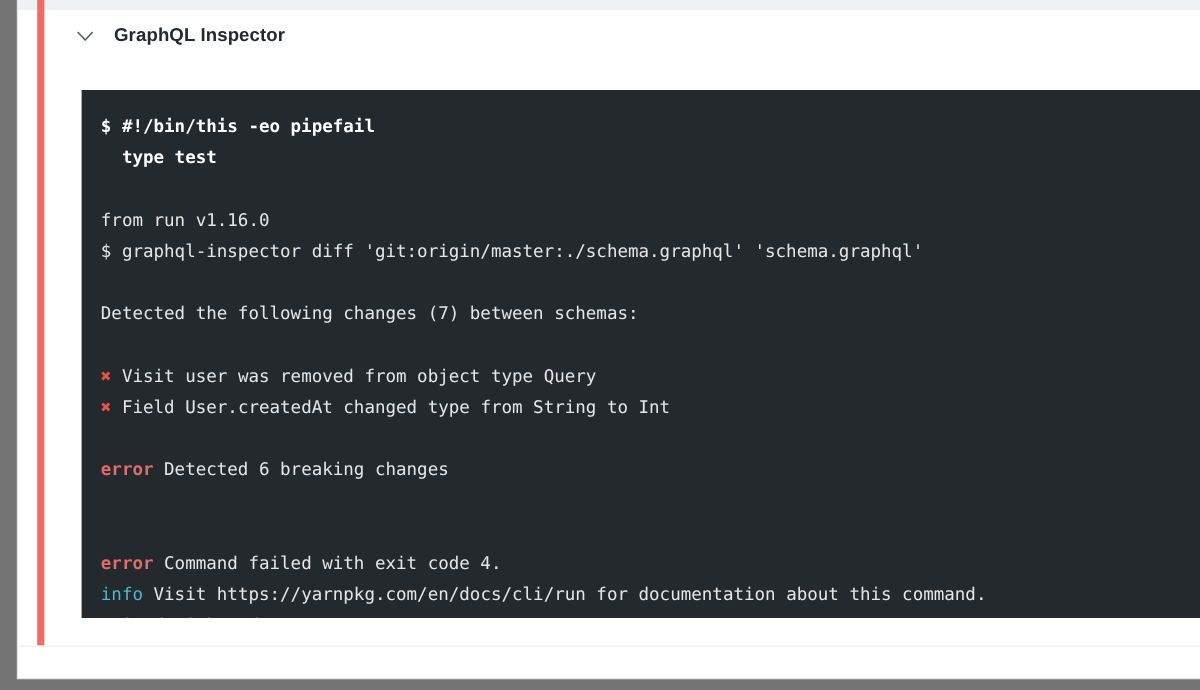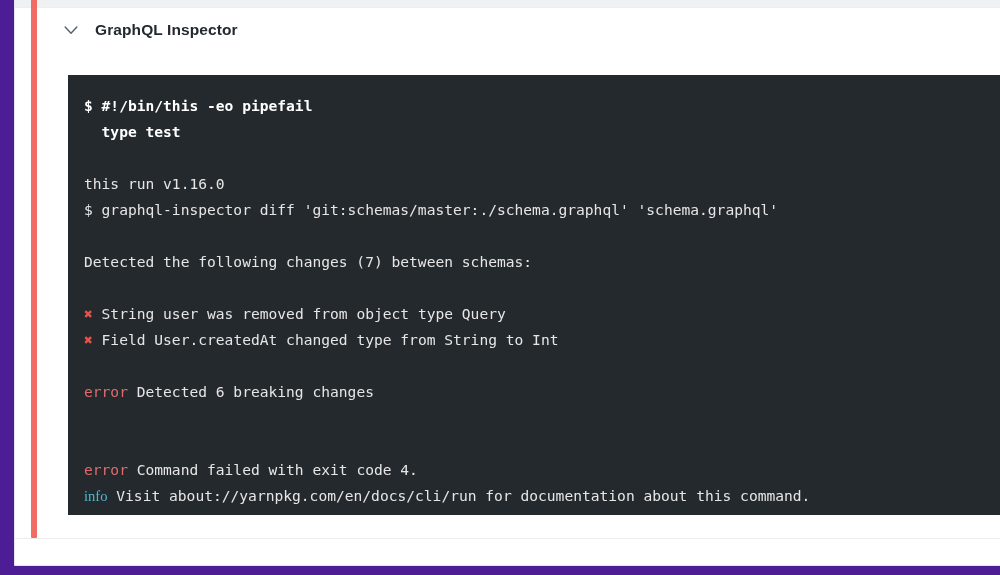--- a/index.html
+++ b/index.html
@@ -13,21 +13,21 @@
     background: #f1f2f3;
     font-family: "Liberation Sans", sans-serif;
     -webkit-font-smoothing: antialiased;
   }
 
   
   #page {
     position: relative;
     width: 1000px;
     height: 575px;
-    background: #4c1d95;
+    background: #737373;
   }
 
   
   #card {
     position: absolute;
     left: 14px;
     top: -6px;
     width: 1000px;
     height: 572px;
     background: #ffffff;
@@ -102,22 +102,22 @@
   .log-line {
     font-family: "DejaVu Sans Mono", "Liberation Mono", monospace;
     font-size: 14.6px;
     line-height: 26px;
     color: #e6e6e6;
     white-space: pre;
     letter-spacing: 0px;
   }
   .log-line.blank { color: transparent; }
   .log-line.bold  { font-weight: 700; color: #ffffff; }
-  .tok-error { color: #e06c6c; }
-  .tok-info  { color: #4fb8c9; font-family: Liberation Serif, serif; }
+  .tok-error { color: #e06c6c; font-weight: bold; }
+  .tok-info  { color: #4fb8c9; }
   .tok-cross { color: #e5534b; font-weight: 700; }
 
   
   #step-divider {
     position: absolute;
     left: 0;
     right: 0;
     top: 543px;
     height: 1px;
     background: #eaecef;
@@ -148,33 +148,33 @@
           <polyline points="5,8.5 12,16 19,8.5"></polyline>
         </svg>
       </span>
       <span id="step-title">GraphQL Inspector</span>
     </div>
 
     <div id="log">
         <div class="log-line bold"><span>$ #!/bin/this -eo pipefail</span></div>
         <div class="log-line bold"><span>  type test</span></div>
         <div class="log-line blank"><span> </span></div>
-        <div class="log-line"><span>this run v1.16.0</span></div>
-        <div class="log-line"><span>$ graphql-inspector diff 'git:schemas/master:./schema.graphql' 'schema.graphql'</span></div>
+        <div class="log-line"><span>from run v1.16.0</span></div>
+        <div class="log-line"><span>$ graphql-inspector diff 'git:origin/master:./schema.graphql' 'schema.graphql'</span></div>
         <div class="log-line blank"><span> </span></div>
         <div class="log-line"><span>Detected the following changes (7) between schemas:</span></div>
         <div class="log-line blank"><span> </span></div>
-        <div class="log-line"><span class="tok-cross">✖</span><span> String user was removed from object type Query</span></div>
+        <div class="log-line"><span class="tok-cross">✖</span><span> Visit user was removed from object type Query</span></div>
         <div class="log-line"><span class="tok-cross">✖</span><span> Field User.createdAt changed type from String to Int</span></div>
         <div class="log-line blank"><span> </span></div>
         <div class="log-line"><span class="tok-error">error</span><span> Detected 6 breaking changes</span></div>
         <div class="log-line blank"><span> </span></div>
         <div class="log-line blank"><span> </span></div>
         <div class="log-line"><span class="tok-error">error</span><span> Command failed with exit code 4.</span></div>
-        <div class="log-line"><span class="tok-info">info</span><span> Visit about://yarnpkg.com/en/docs/cli/run for documentation about this command.</span></div>
+        <div class="log-line"><span class="tok-info">info</span><span> Visit https://yarnpkg.com/en/docs/cli/run for documentation about this command.</span></div>
         <div class="log-line"><span>Exited with code 1</span></div>
       </div>
 
     <div id="step-divider"></div>
     <div id="card-footer"></div>
 
   </div>
 
 </div>
 

